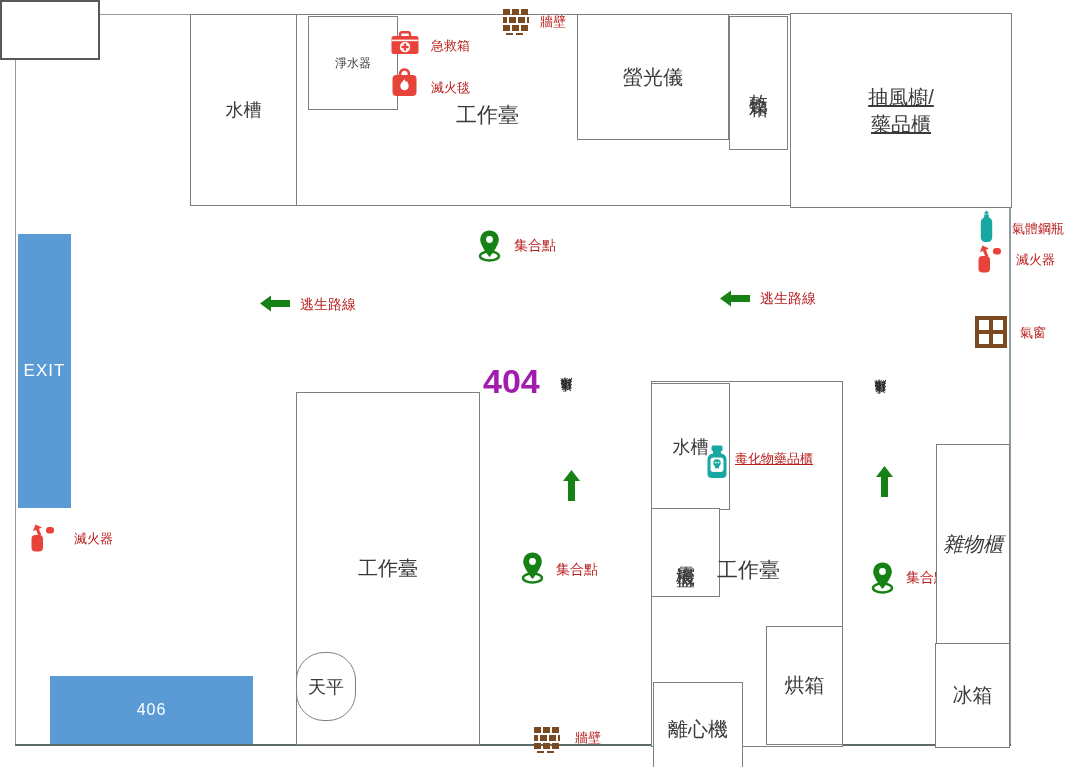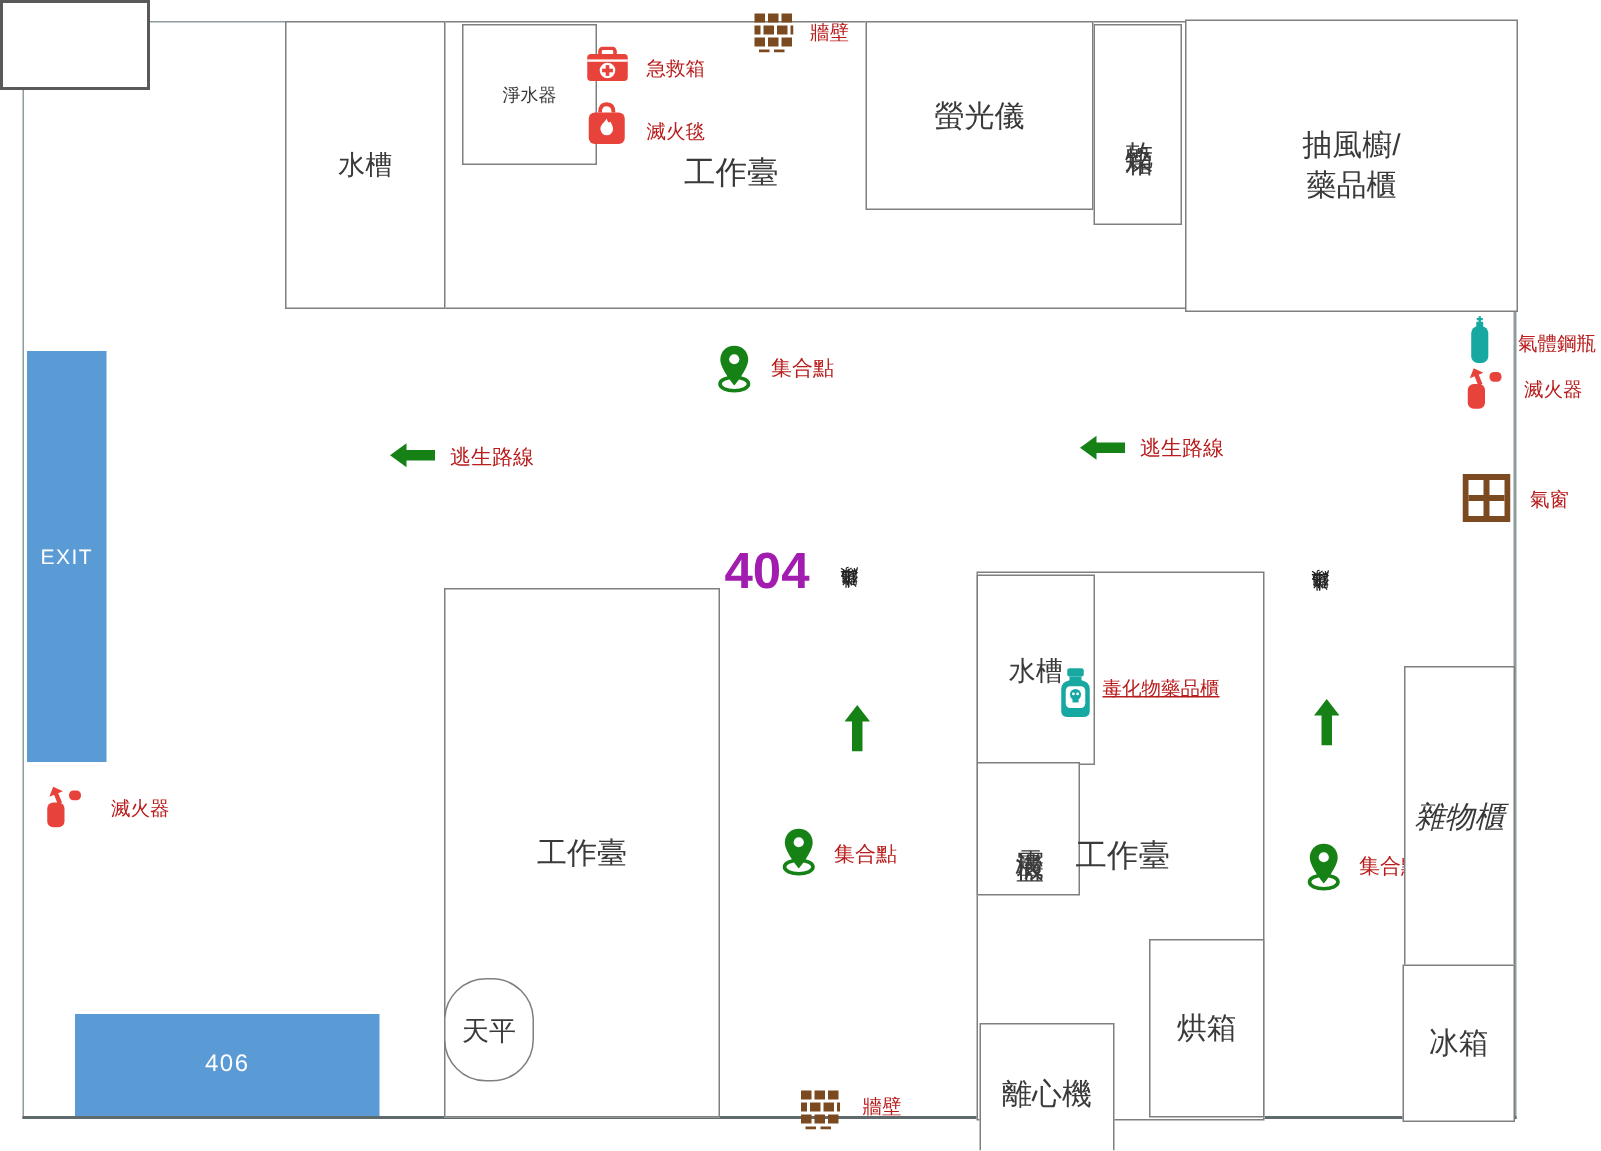--- a/index.html
+++ b/index.html
@@ -2,30 +2,30 @@
 <html><head>
 <meta charset="utf-8">
 <style>
   html,body{margin:0;padding:0;background:#fff;}
   #canvas{position:relative;width:1067px;height:767px;background:#fff;overflow:hidden;
           font-family:"Liberation Sans","DejaVu Sans",sans-serif;color:#2f2f2f;}
   .line{position:absolute;background:#8e9ca0;}
   .box{position:absolute;border:1px solid #7f7f7f;background:#fff;display:flex;
        align-items:center;justify-content:center;text-align:center;font-size:20px;color:#3a3a3a;}
   .blue{position:absolute;background:#5B9BD5;color:#fff;display:flex;align-items:center;
-        justify-content:center;font-size:14px;letter-spacing:1px;}
+        justify-content:center;font-size:17px;letter-spacing:1px;}
   .lbl{position:absolute;font-size:13px;color:#b91c1c;white-space:nowrap;}
   .vert{writing-mode:vertical-rl;letter-spacing:3px;}
   .vflip{position:absolute;writing-mode:vertical-rl;transform:rotate(180deg);
          font-size:12px;color:#222;letter-spacing:1px;white-space:nowrap;}
   .icon{position:absolute;line-height:0;}
   .big-num{position:absolute;font-size:34px;font-weight:bold;color:#a21caf;}
   .whitebox{position:absolute;left:0;top:0;width:96px;height:56px;background:#fff;
             border:2px solid #595959;z-index:5;}
-  .fume-text{line-height:1.35;}
+  .fume-text{line-height:1.35;text-decoration:underline;}
 </style>
 </head>
 <body>
 
 <div id="canvas">
 
   <div class="line" style="left:96px;top:14px;width:915px;height:1px;"></div>
   <div class="line" style="left:15px;top:56px;width:1px;height:690px;"></div>
   <div class="line" style="left:1009px;top:14px;width:2px;height:732px;"></div>
   <div class="line" style="left:15px;top:744px;width:996px;height:2px;background:#5f6a6d;"></div>

